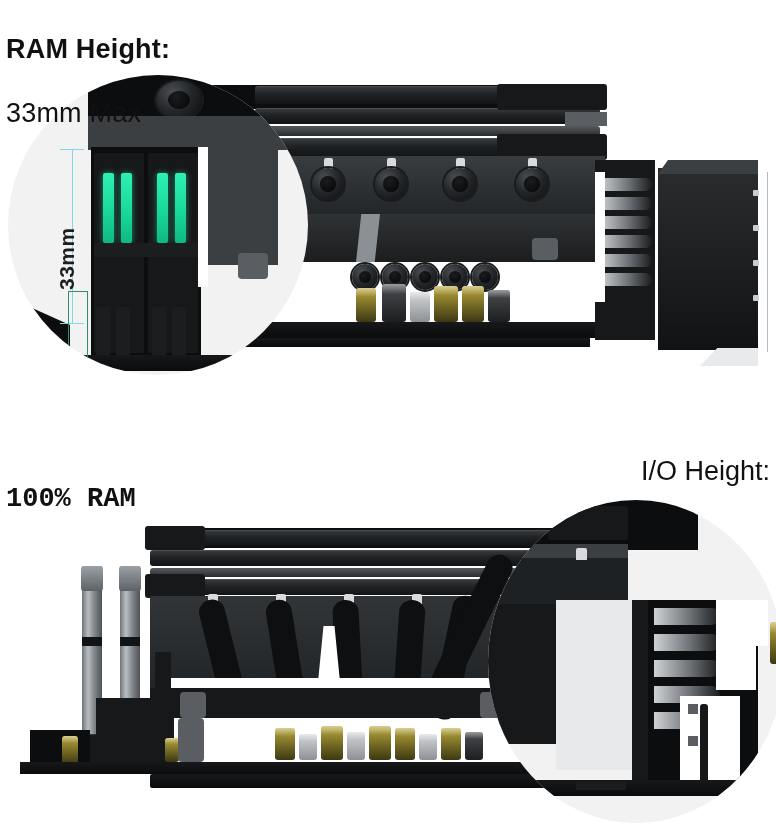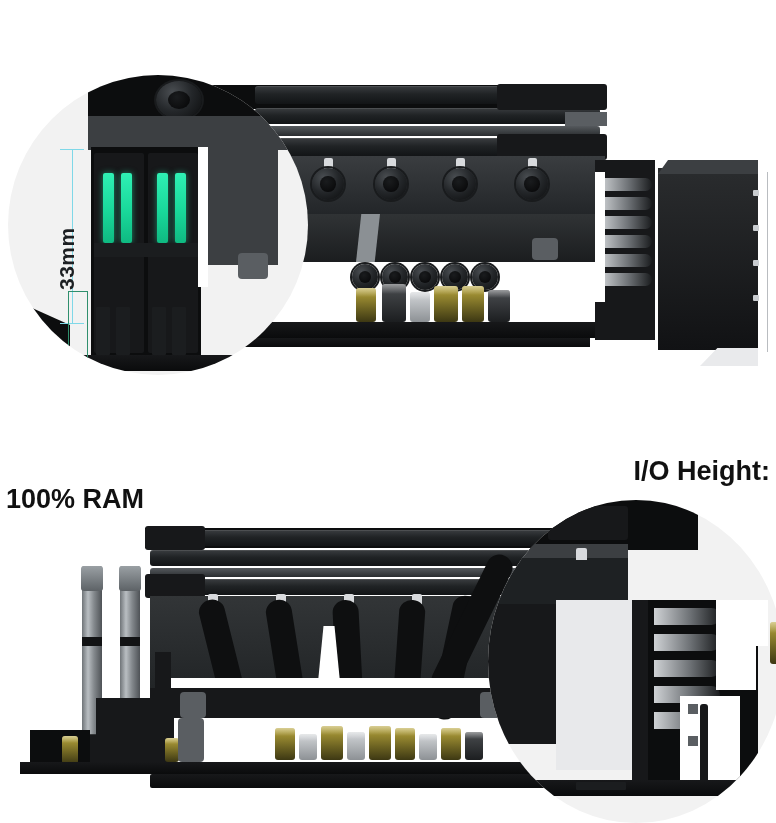--- a/index.html
+++ b/index.html
@@ -5,24 +5,24 @@
   html,body{margin:0;padding:0;background:#ffffff;}
   body{width:776px;height:823px;position:relative;overflow:hidden;
        font-family:"Liberation Sans", sans-serif;color:#111111;}
 
   
   .callout{position:absolute;line-height:1.18;white-space:pre-line;}
   #ram-height-callout{left:6px;top:2px;font-size:27px;font-weight:700;letter-spacing:.2px;}
   #ram-height-callout .l1{font-weight:700;}
   #ram-height-callout .l2{font-weight:400;}
   #ram-compatible-callout{left:6px;top:452px;font-size:27px;}
-  #ram-compatible-callout .l1{font-weight:700;}
+  #ram-compatible-callout .l1{font-weight:700;font-family:Liberation Mono, monospace;}
   #ram-compatible-callout .l2{font-weight:400;}
   #io-height-callout{right:6px;top:424px;font-size:27px;text-align:right;}
-  #io-height-callout .l1{font-weight:700;}
+  #io-height-callout .l1{font-weight:400;}
   #io-height-callout .l2{font-weight:400;}
 
   
   .panel{position:absolute;left:0;width:776px;overflow:hidden;}
   #panel-top{top:60px;height:330px;}
   #panel-bottom{top:500px;height:323px;}
 
   .mag{position:absolute;border-radius:50%;overflow:hidden;background:#f2f2f2;}
   .mag-inner{position:absolute;inset:0;}
 
@@ -320,20 +320,22 @@
           <div class="top"></div>
         </div>
 
       <div class="pcb" style="left:40px;top:280px;width:240px;height:16px;"></div>
       <div class="slot" style="left:88px;top:282px;width:50px;height:8px;"></div>
     </div>
   </div>
 </div>
 
 <div class="callout" id="ram-height-callout">
+  <div class="l1">RAM Height:</div>
+  <div class="l2">33mm Max</div>
 </div>
 
 <div class="callout" id="ram-compatible-callout">
   <div class="l1">100% RAM</div>
 </div>
 
 <div class="callout" id="io-height-callout">
   <div class="l1">I/O Height:</div>
 </div>
 

